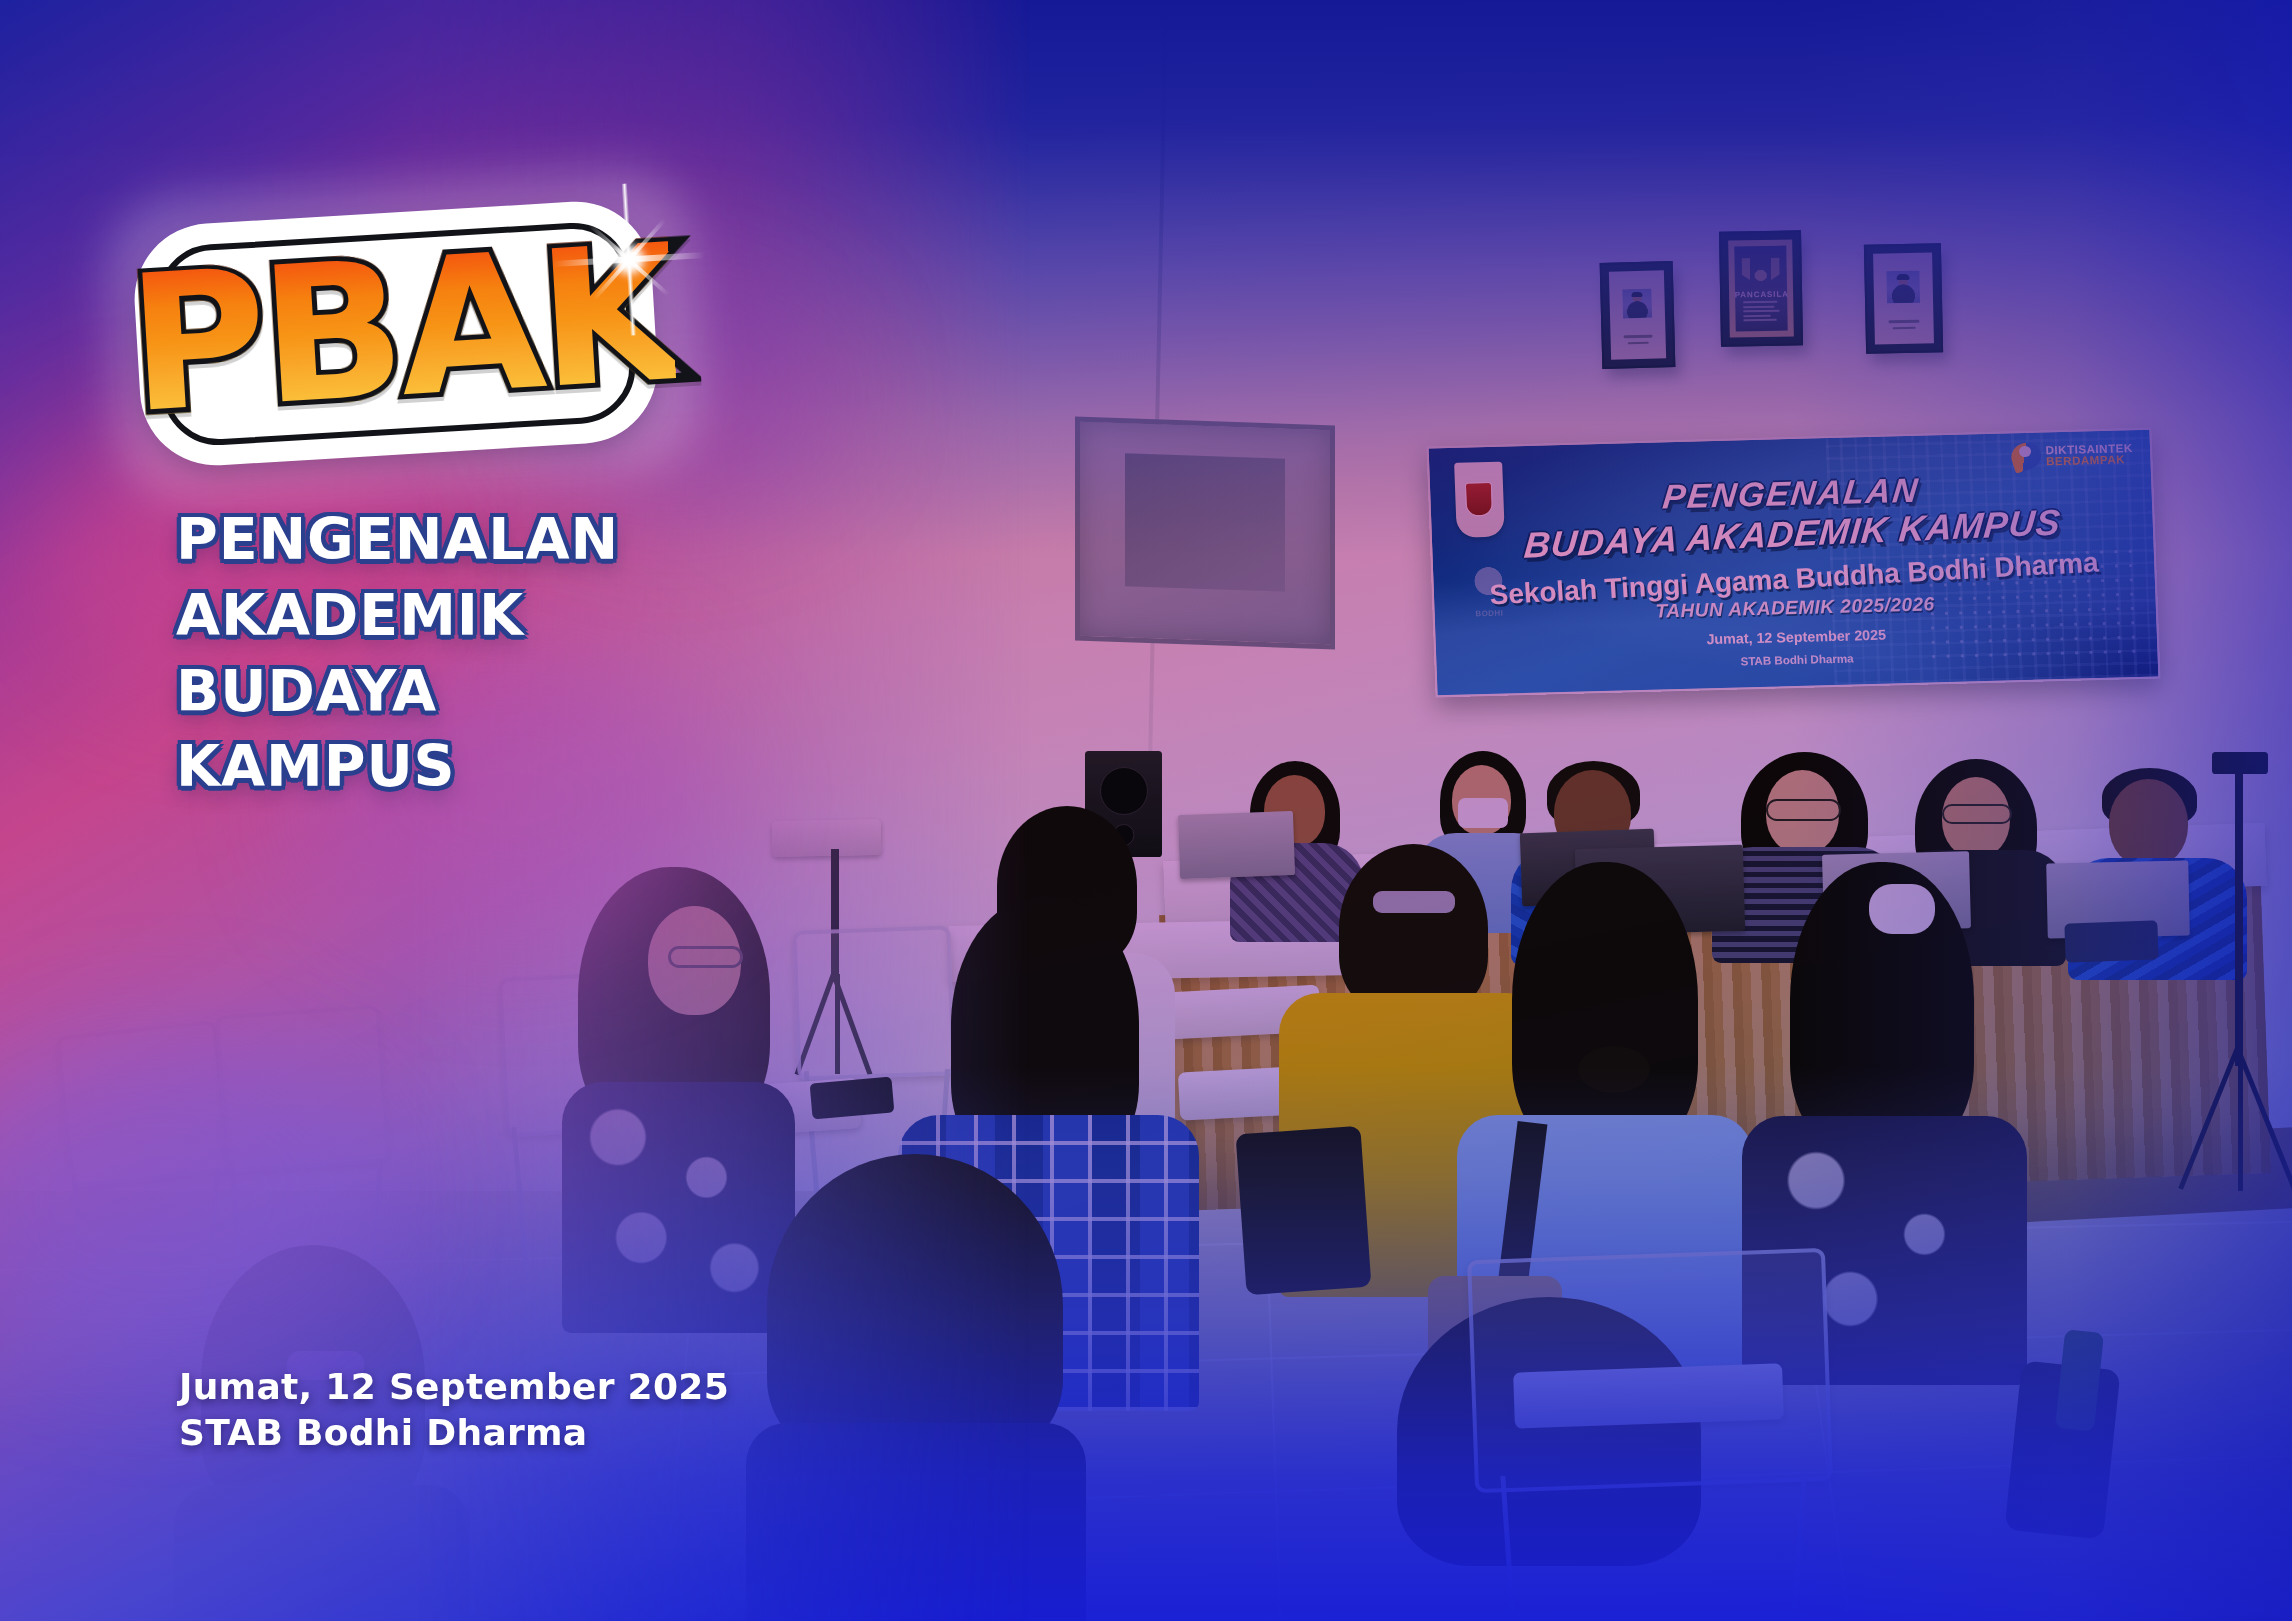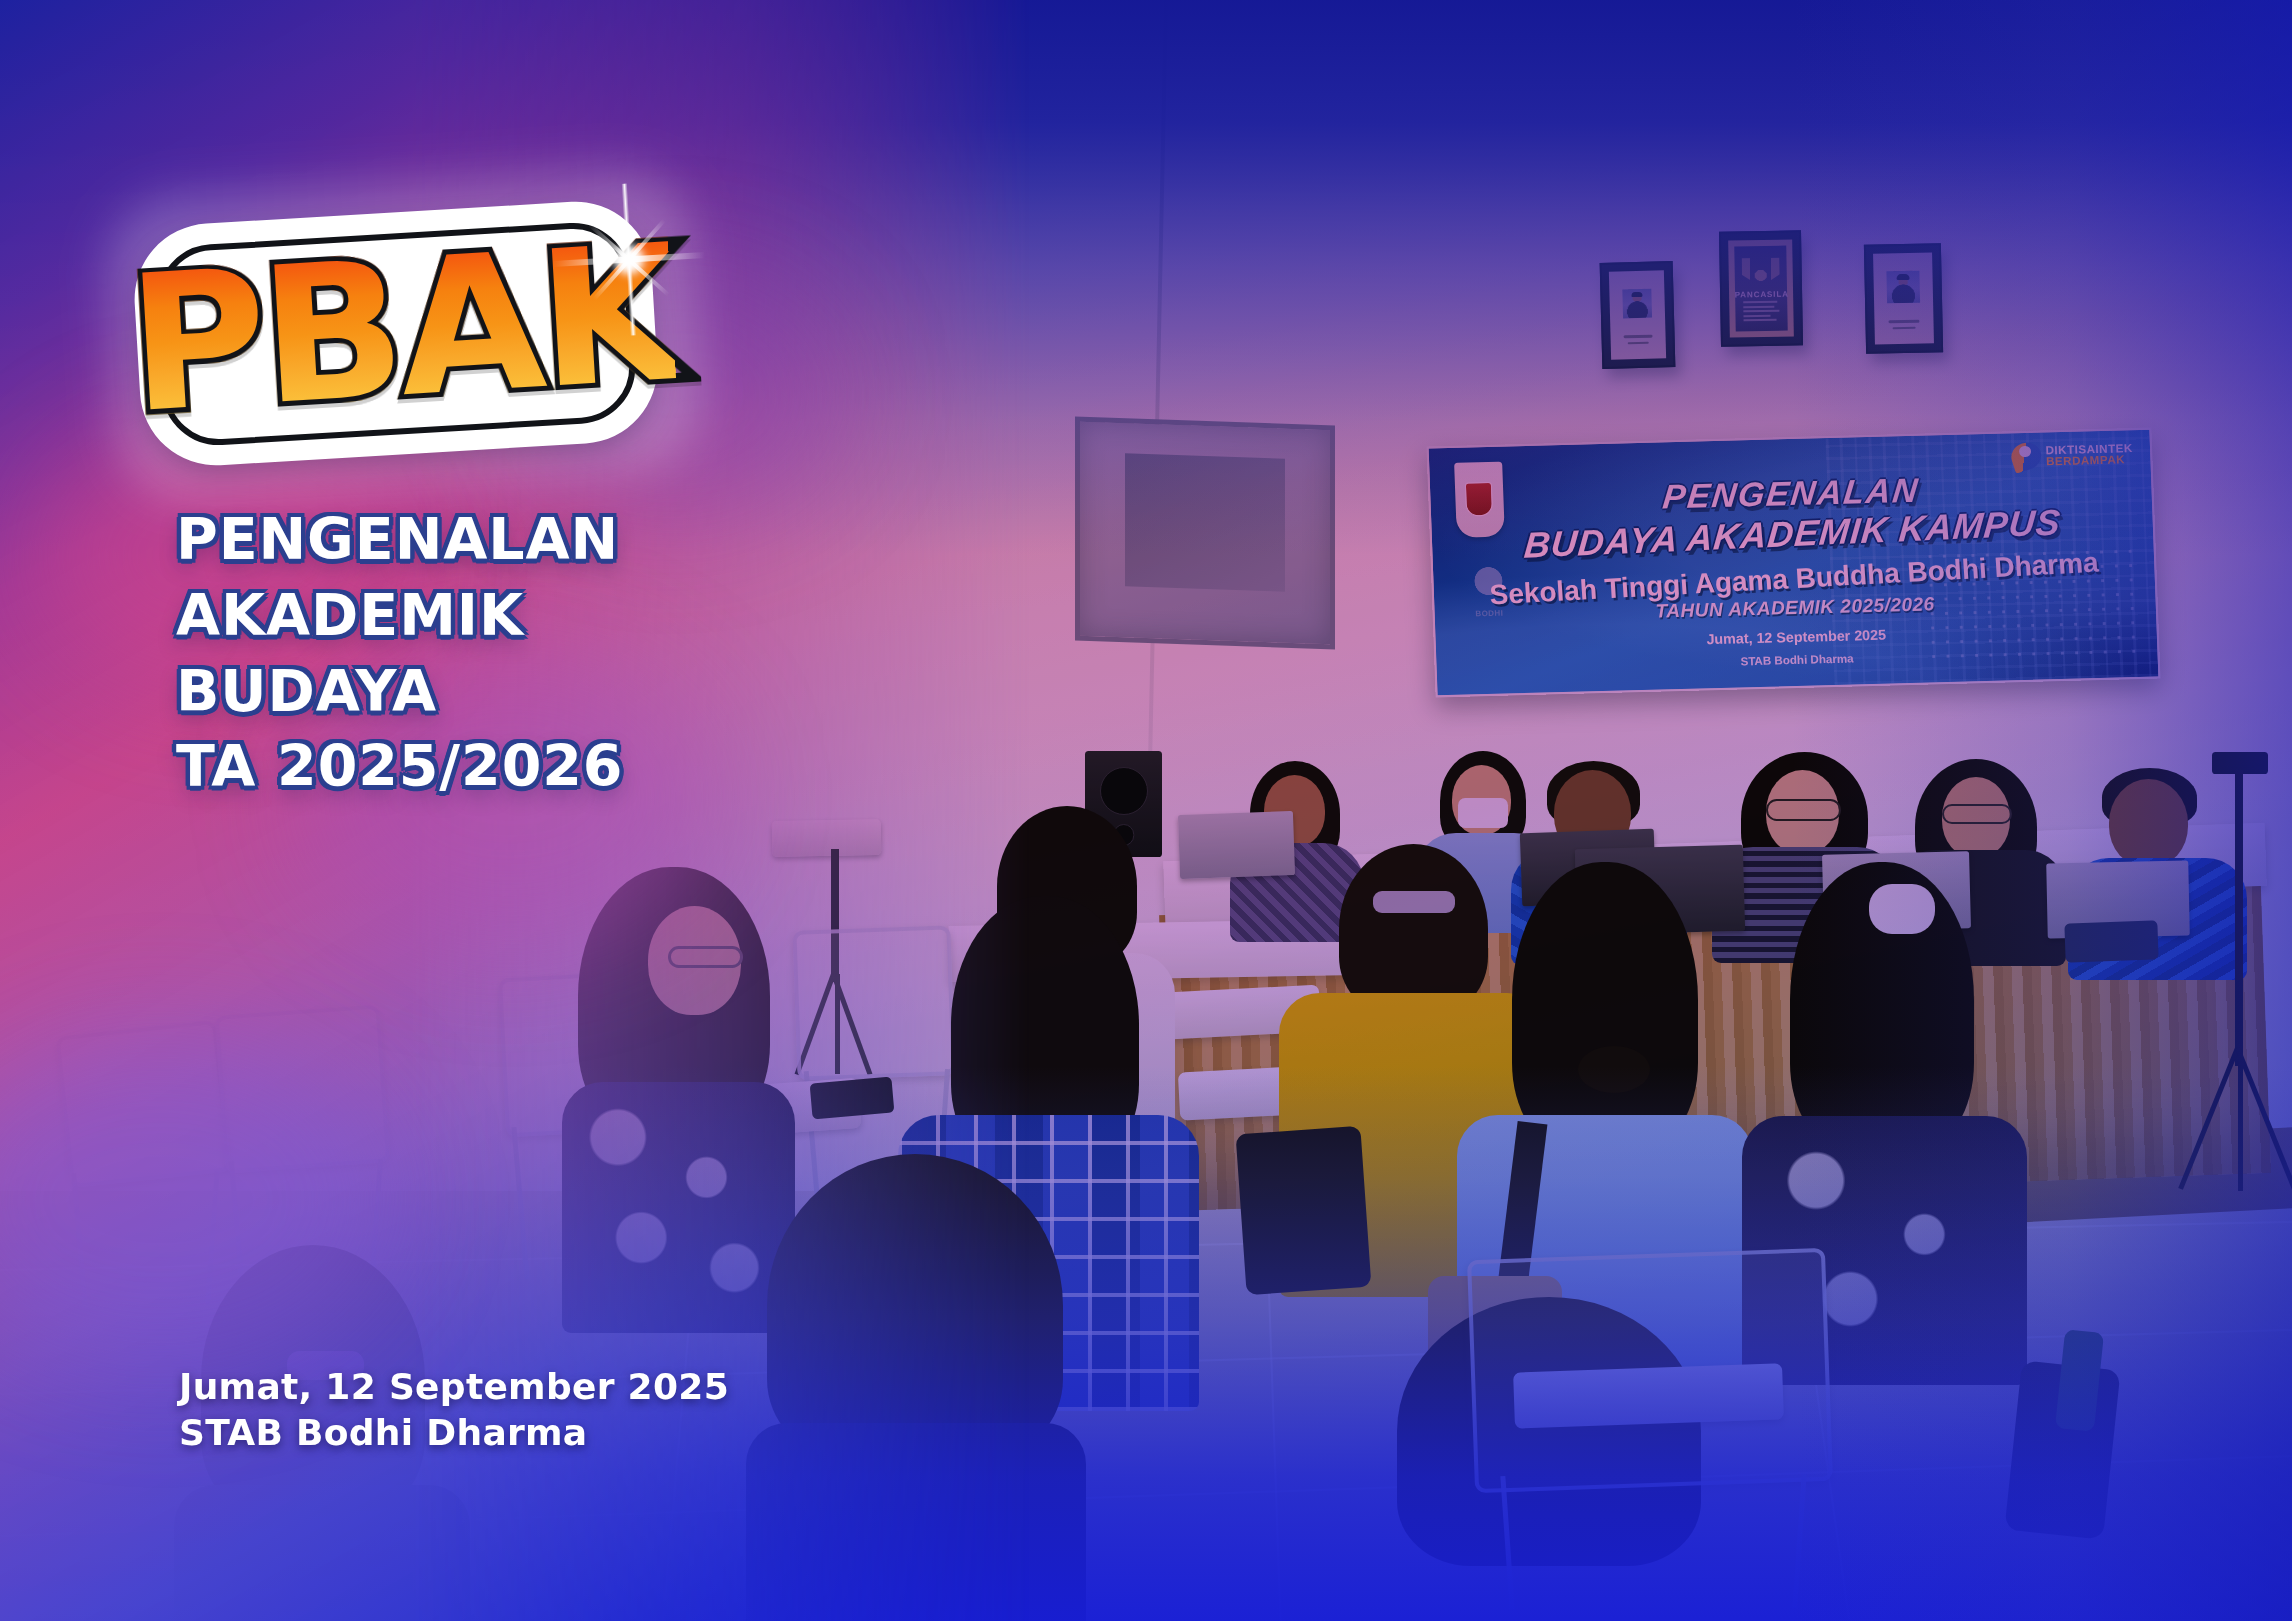--- a/index.html
+++ b/index.html
@@ -695,21 +695,21 @@
       <div class="ray" style="width:6.3px;height:152px;transform:translate(-50%,-50%) rotate(0deg)"></div>
       <div class="ray" style="width:106px;height:3.6px;transform:translate(-50%,-50%) rotate(45deg)"></div>
       <div class="ray" style="width:106px;height:3.6px;transform:translate(-50%,-50%) rotate(-45deg)"></div>
     </div>
   </div>
 
   <div class="headline">
     <div>PENGENALAN</div>
     <div>AKADEMIK</div>
     <div>BUDAYA</div>
-    <div>TA 2025/2026</div>
+    <div>KAMPUS</div>
   </div>
 
   <div class="footer">
     <div class="l1">Jumat, 12 September 2025</div>
     <div class="l2">STAB Bodhi Dharma</div>
   </div>
 
 </div>
 
 

